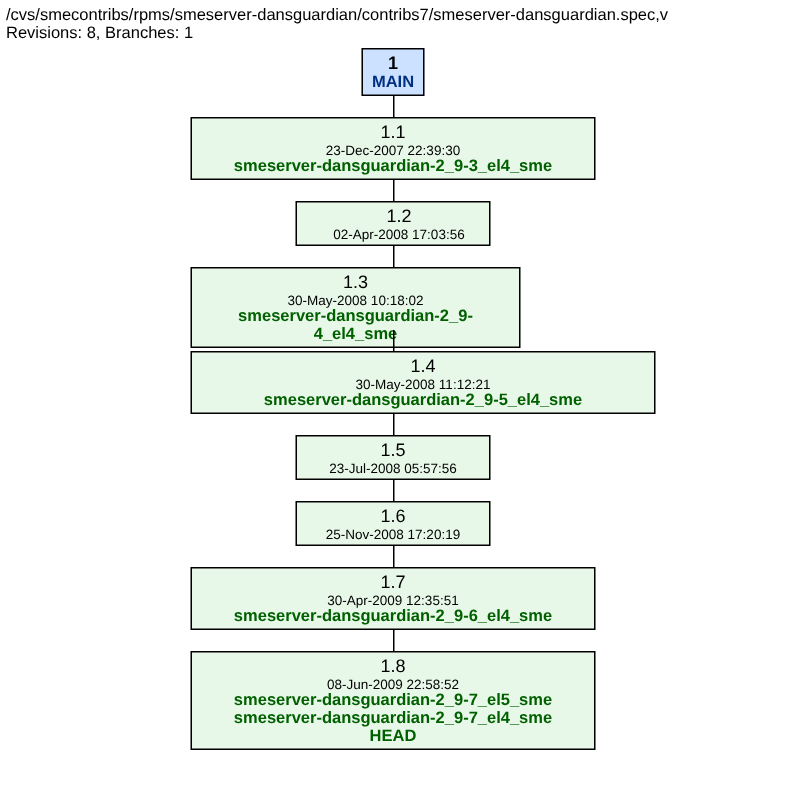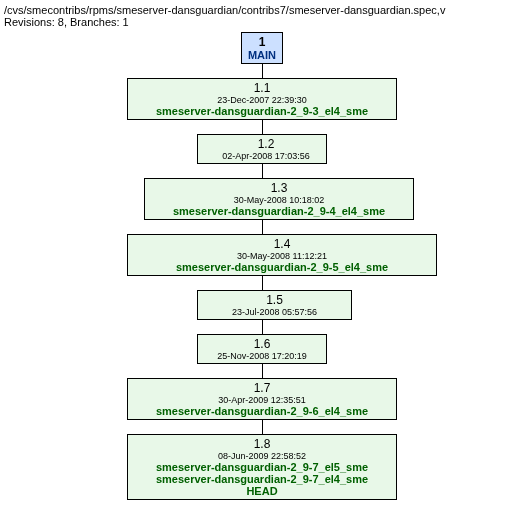--- a/index.html
+++ b/index.html
@@ -81,33 +81,33 @@
     <div class="ver">1.1</div>
     <div class="date">23-Dec-2007 22:39:30</div>
     <div class="tag">smeserver-dansguardian-2_9-3_el4_sme</div>
   </div>
 
   <div class="node" id="n1" style="width: 130px; left: 193px; top: 102px; padding-left: 12px;">
     <div class="ver">1.2</div>
     <div class="date">02-Apr-2008 17:03:56</div>
   </div>
 
-  <div class="node" id="n2" style="width: 270px; left: 140px; top: 146px;">
+  <div class="node" id="n2" style="width: 220px; left: 123px; top: 146px;">
     <div class="ver">1.3</div>
     <div class="date">30-May-2008 10:18:02</div>
     <div class="tag">smeserver-dansguardian-2_9-4_el4_sme</div>
   </div>
 
   <div class="node" id="n3" style="width: 310px; left: 123px; top: 202px;">
     <div class="ver">1.4</div>
     <div class="date">30-May-2008 11:12:21</div>
     <div class="tag">smeserver-dansguardian-2_9-5_el4_sme</div>
   </div>
 
-  <div class="node" id="n4" style="width: 155px; left: 193px; top: 258px;">
+  <div class="node" id="n4" style="width: 130px; left: 193px; top: 258px;">
     <div class="ver">1.5</div>
     <div class="date">23-Jul-2008 05:57:56</div>
   </div>
 
   <div class="node" id="n5" style="width: 130px; left: 193px; top: 302px;">
     <div class="ver">1.6</div>
     <div class="date">25-Nov-2008 17:20:19</div>
   </div>
 
   <div class="node" id="n6" style="width: 270px; left: 123px; top: 346px; text-align: center;">

